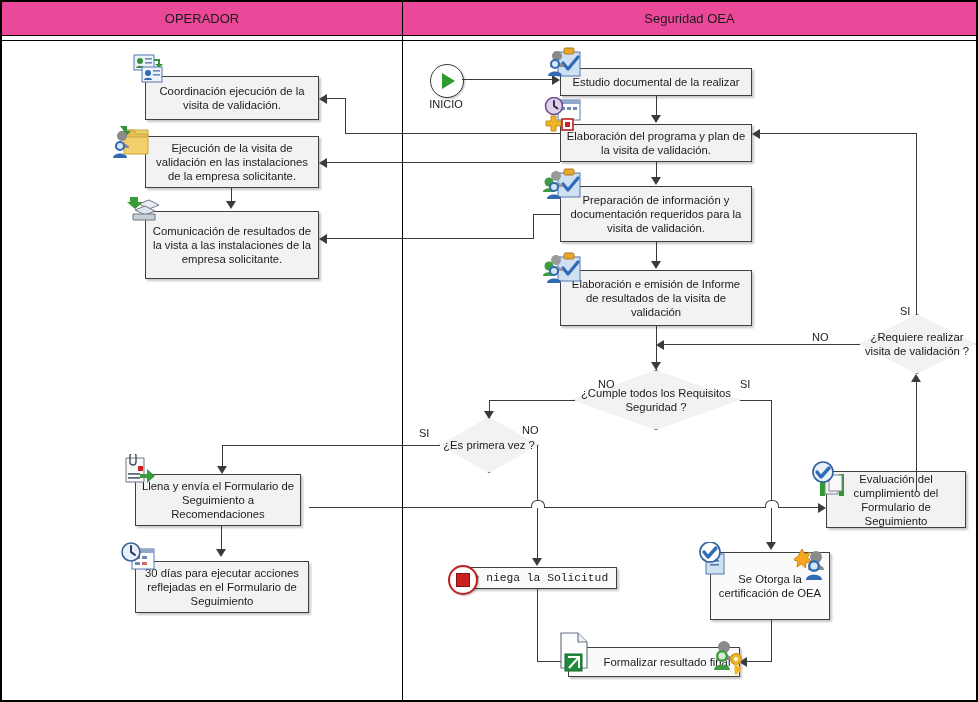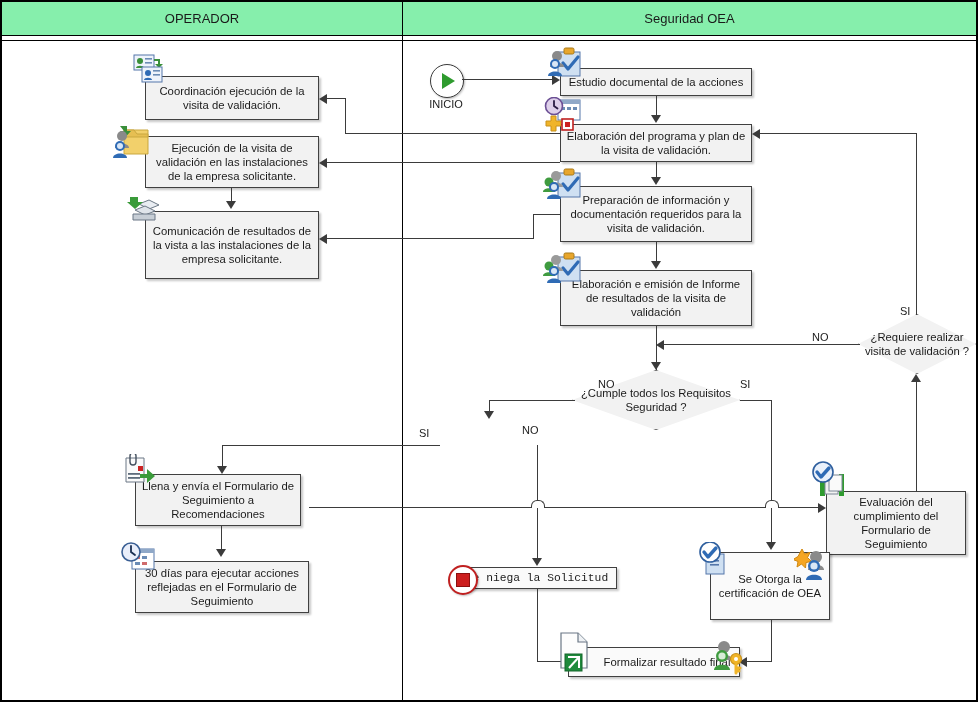--- a/index.html
+++ b/index.html
@@ -2,21 +2,21 @@
 <html><head>
 <meta charset="utf-8">
 <style>
   html,body{margin:0;padding:0;background:#ffffff;}
   body{font-family:"Liberation Sans","DejaVu Sans",sans-serif;}
   #canvas{position:relative;width:978px;height:702px;overflow:hidden;background:#fff;
           border:2px solid #000;box-sizing:border-box;}
   
   .lane-header{position:absolute;top:0;height:34px;border-bottom:1.5px solid #000;
                display:flex;align-items:center;justify-content:center;box-sizing:border-box;
-               font-size:13px;color:#1a1a1a;background:#86efac;}
+               font-size:13px;color:#1a1a1a;background:#ec4899;}
   .lane-vline{position:absolute;width:0;border-left:1.5px solid #000;}
   .lane-hline{position:absolute;left:0;right:0;border-top:1.5px solid #000;}
   
   .node{position:absolute;box-sizing:border-box;background:#f2f2f2;border:1px solid #404040;
         display:flex;align-items:center;justify-content:center;text-align:center;
         font-size:11.3px;line-height:14px;color:#1b1b1b;padding:2px 5px;
         box-shadow:2px 2px 2px rgba(0,0,0,.22);}
   .node.white{background:#fafafa;}
   
   .decision{position:absolute;box-sizing:border-box;display:flex;align-items:center;
@@ -142,21 +142,21 @@
       <rect x="15" y="15" width="5" height="3" fill="#d06b6b"></rect>
         <rect x="22" y="15" width="5" height="3" fill="#6b8cb5"></rect>
       <rect x="15" y="21" width="5" height="3" fill="#6b8cb5"></rect>
         <rect x="22" y="21" width="5" height="3" fill="#d06b6b"></rect>
       <circle cx="11" cy="11" r="9" fill="#e9eefa" stroke="#3a5f94" stroke-width="1.6"></circle>
       <path d="M11 5v6l4 3" stroke="#1a2f52" stroke-width="1.8" fill="none" stroke-linecap="round"></path>
     </svg>
   </div>
 
   <div class="node" style="left:558px;top:66px;width:192px;height:28px;">
-    <span>Estudio documental de la acciones</span>
+    <span>Estudio documental de la realizar</span>
   </div>
   <div class="ico" style="left:544px;top:45px;">
     <svg width="38" height="34" viewBox="0 0 38 34">
       <rect x="12" y="5" width="22" height="24" fill="#cfe0f2" stroke="#5577aa" stroke-width="1"></rect>
       <rect x="18" y="1" width="10" height="6" rx="1.5" fill="#e8a62c" stroke="#a97a18" stroke-width="1"></rect>
       <path d="M17 16l5 6 10-12" stroke="#2f6bb5" stroke-width="3.2" fill="none" stroke-linecap="round" stroke-linejoin="round"></path>
       <circle cx="11" cy="9" r="5" fill="#8a8a8a"></circle>
         <path d="M4 20c0-6 14-6 14 0z" fill="#8a8a8a"></path>
       <circle cx="9" cy="17" r="5" fill="#2f6bb5"></circle>
         <path d="M2 29c0-6 14-6 14 0z" fill="#2f6bb5"></path>
@@ -211,21 +211,21 @@
       <circle cx="14" cy="8" r="5" fill="#9a9a9a"></circle>
         <path d="M7 19c0-6 14-6 14 0z" fill="#9a9a9a"></path>
       <circle cx="7" cy="14" r="4.5" fill="#3f9b3f"></circle>
         <path d="M1 24c0-5 12-5 12 0z" fill="#3f9b3f"></path>
       <circle cx="12" cy="19" r="5" fill="#2f6bb5"></circle>
         <path d="M5 31c0-6 14-6 14 0z" fill="#2f6bb5"></path>
       <circle cx="12" cy="19" r="3" fill="#d9e6f5"></circle>
     </svg>
   </div>
 
-  <div class="node" style="left:824px;top:489px;width:140px;height:64px;">
+  <div class="node" style="left:824px;top:469px;width:140px;height:57px;">
     <span>Evaluación del cumplimiento del Formulario de Seguimiento</span>
   </div>
   <div class="ico" style="left:806px;top:459px;">
     <svg width="42" height="40" viewBox="0 0 42 40">
       <rect x="12" y="13" width="5" height="22" fill="#2f9b2f"></rect>
       <rect x="31" y="13" width="5" height="22" fill="#2f9b2f"></rect>
       <rect x="17" y="17" width="13" height="16" fill="#f2f2f2" stroke="#7a8694" stroke-width="1"></rect>
       <rect x="21" y="14" width="13" height="16" fill="#fafafa" stroke="#7a8694" stroke-width="1"></rect>
       <circle cx="15" cy="11" r="10" fill="#eaf1fb" stroke="#2f5f9e" stroke-width="1.6"></circle>
       <path d="M9 11l4 5 8-9" stroke="#2f6bb5" stroke-width="3.4" fill="none" stroke-linecap="round" stroke-linejoin="round"></path>
@@ -290,20 +290,24 @@
   <div class="decision" style="left:570px;top:368px;width:168px;height:60px;">
     <div class="dshape"></div>
     <div class="dtxt" style="width:110%;">¿Cumple todos los Requisitos Seguridad ?</div>
   </div>
 
   <div class="decision" style="left:856px;top:312px;width:118px;height:60px;">
     <div class="dshape"></div>
     <div class="dtxt">¿Requiere realizar visita de validación ?</div>
   </div>
 
+  <div class="decision" style="left:437px;top:415px;width:100px;height:56px;">
+    <div class="dshape"></div>
+    <div class="dtxt" style="width:130%;">¿Es primera vez ?</div>
+  </div>
 
   <div class="ln lnh" style="left:460px;top:77px;width:90px;"></div>
   <div class="arrow ar-right" style="left:550px;top:73px;"></div>
 
   <div class="ln lnv" style="left:654px;top:94px;width:1.3px;height:20px;"></div>
   <div class="arrow ar-down" style="left:649px;top:113px;"></div>
 
   <div class="ln lnv" style="left:654px;top:160px;width:1.3px;height:16px;"></div>
   <div class="arrow ar-down" style="left:649px;top:175px;"></div>
 

